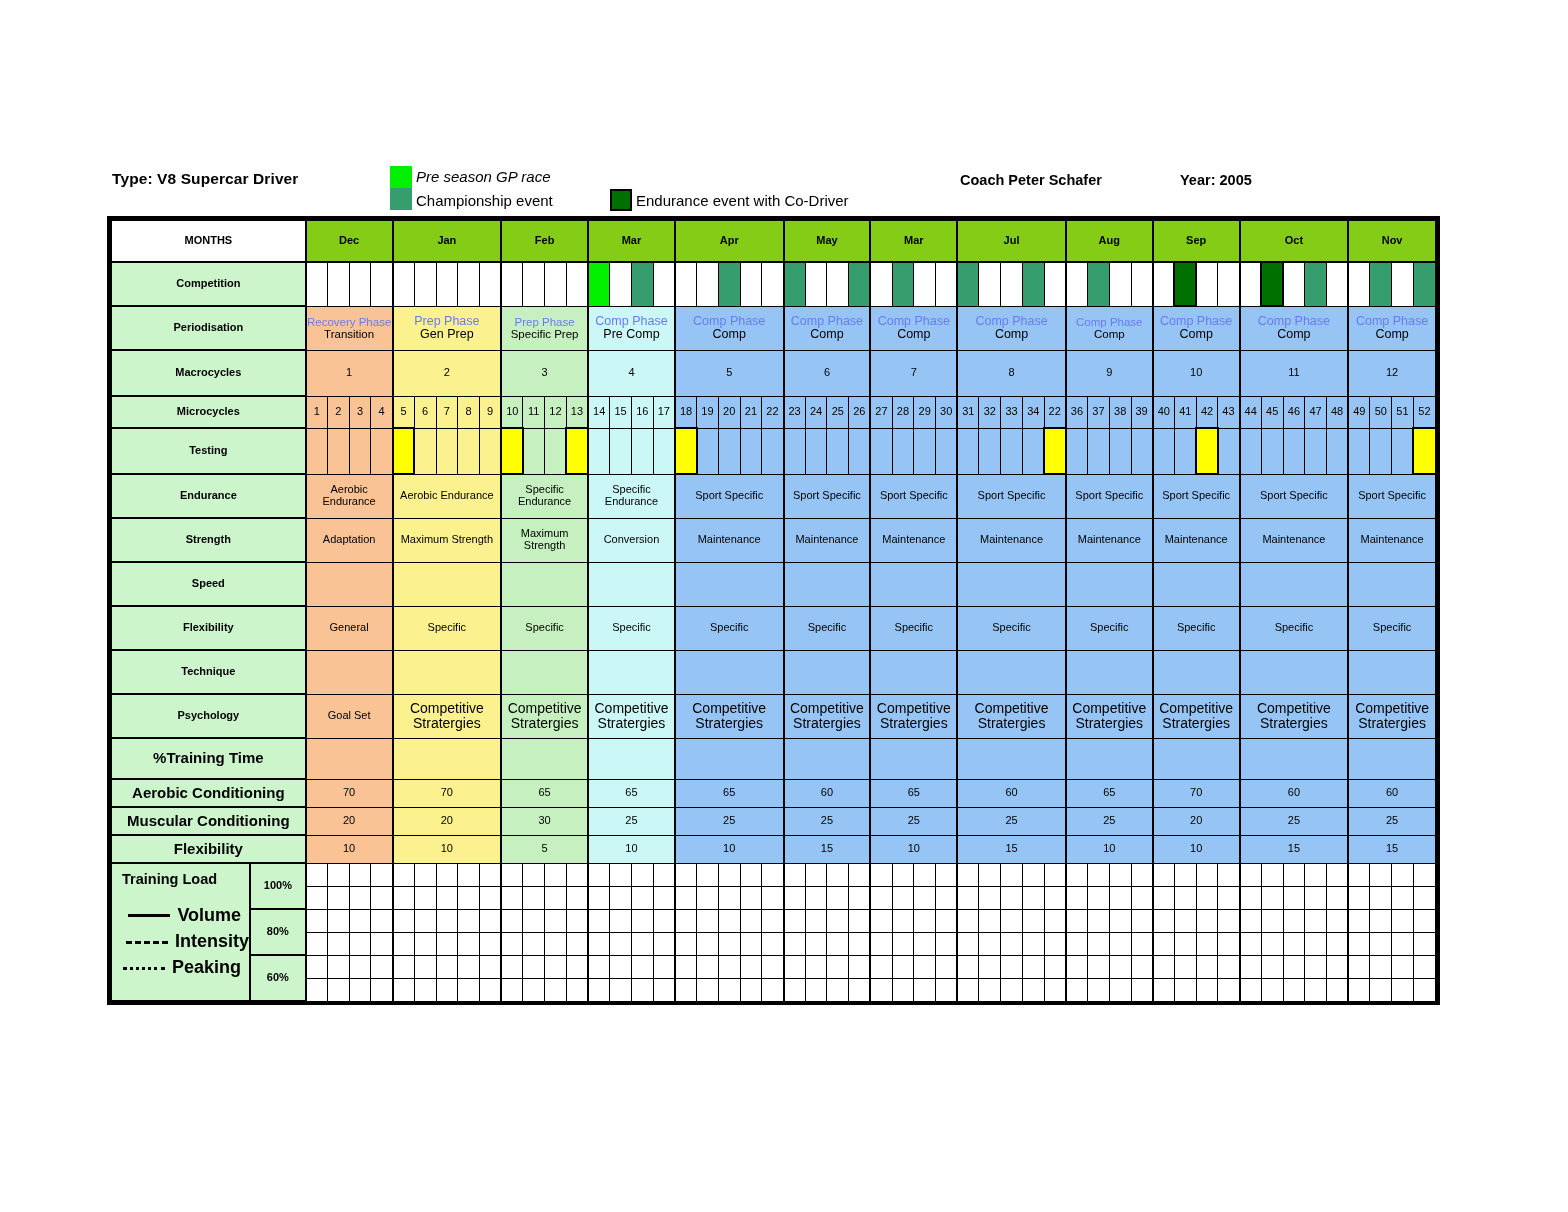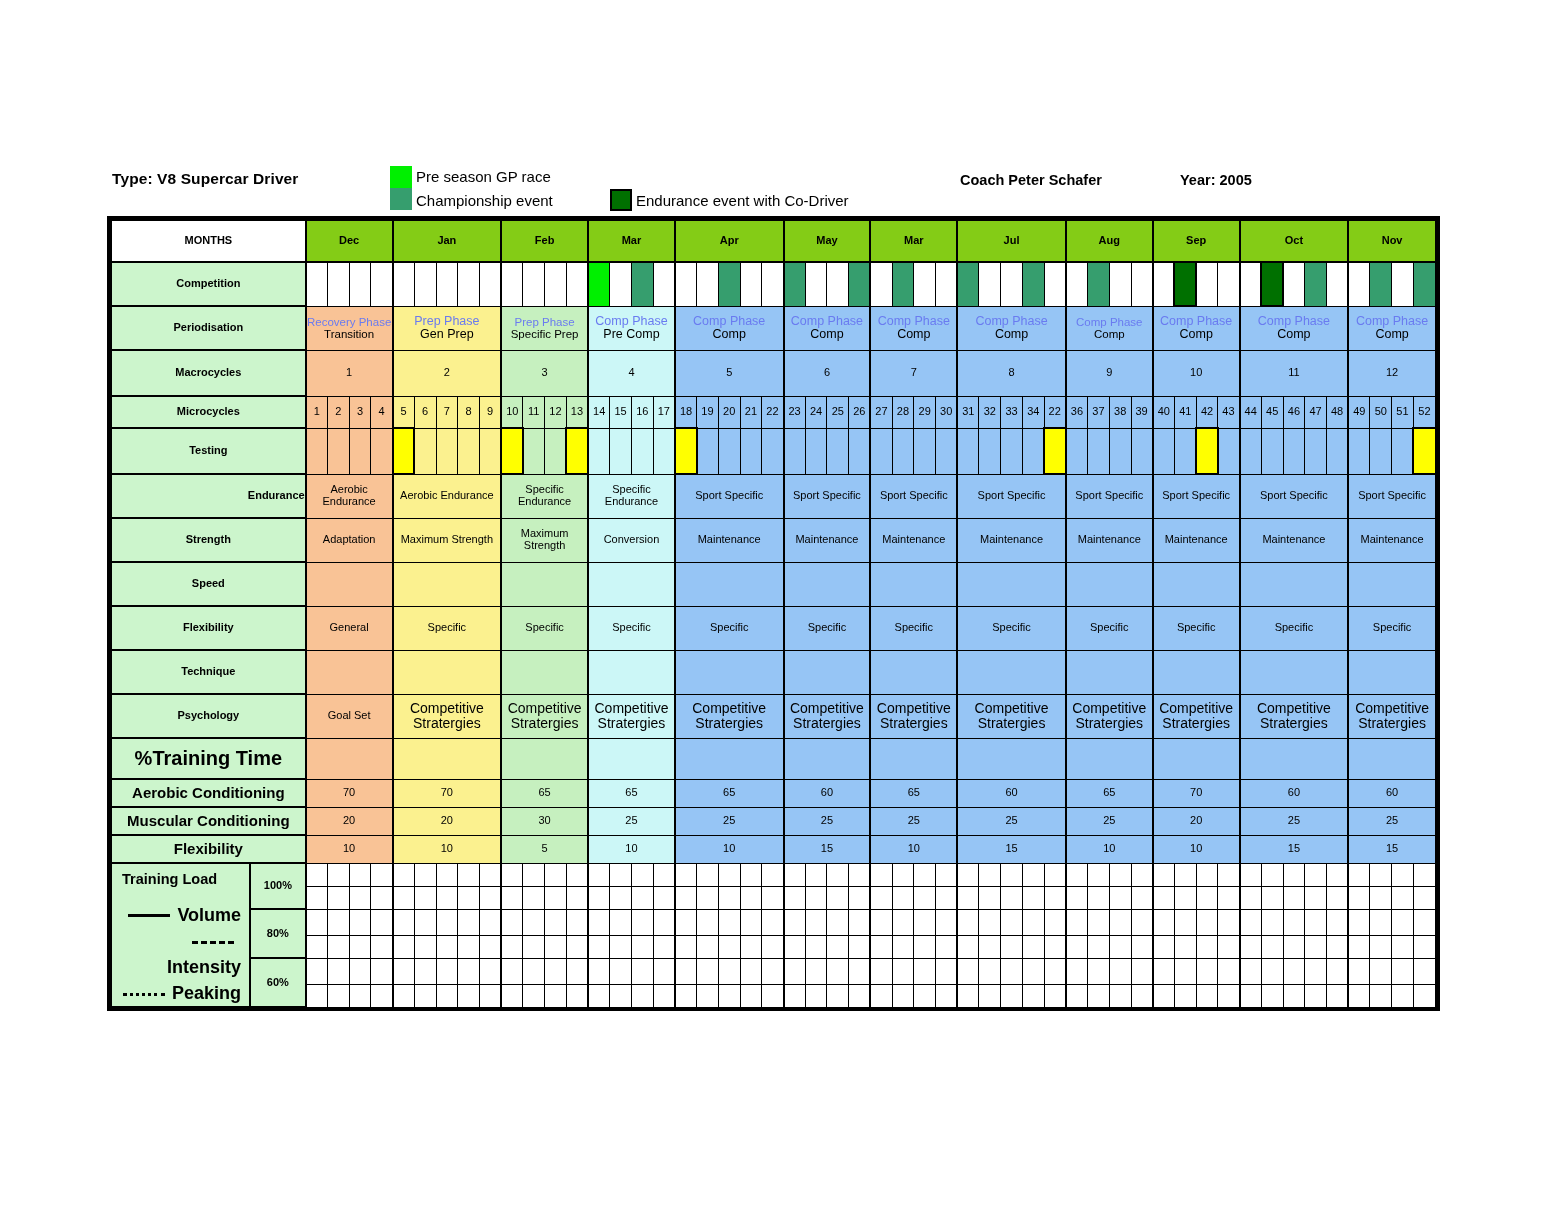--- a/index.html
+++ b/index.html
@@ -81,21 +81,21 @@
 </head>
 <body>
 
 <div id="page">
 
   <div class="hdr-type">Type: V8 Supercar Driver</div>
   <div class="hdr-coach">Coach Peter Schafer</div>
   <div class="hdr-year">Year: 2005</div>
 
   <div class="lg-sw" id="sw0" style="left:390px;top:166px;background:#00f000;"></div>
-  <div class="lg" id="lb0" style="left:416px;top:168px;">Pre season GP race</div>
+  <div class="lg" id="lb0" style="left:416px;top:168px;font-style:italic;">Pre season GP race</div>
 
   <div class="lg-sw" id="sw1" style="left:390px;top:188px;background:#369e6e;"></div>
   <div class="lg" id="lb1" style="left:416px;top:192px;">Championship event</div>
 
   <div class="lg-sw thick" id="sw2" style="left:610px;top:189px;background:#007000;"></div>
   <div class="lg" id="lb2" style="left:636px;top:192px;">Endurance event with Co-Driver</div>
 
   <div id="chart">
     <table class="grid">
       <colgroup id="cols">
@@ -407,21 +407,21 @@
             <td class="test wk bg-comp"></td>
             <td class="test wk bg-comp"></td>
             <td class="test wk bg-comp"></td>
             <td class="test wk bg-comp mend"></td>
             <td class="test wk bg-comp mstart"></td>
             <td class="test wk bg-comp"></td>
             <td class="test wk bg-comp"></td>
             <td class="test wk bg-comp mark mend"></td>
           </tr>
           <tr>
-            <td colspan="14" class="rowlab " style="height: 44px; text-align: right;">Endurance</td>
+            <td colspan="14" class="rowlab " style="height: 44px;">Endurance</td>
             <td colspan="4" class="txtrow secborder bg-trans">Aerobic Endurance</td>
             <td colspan="5" class="txtrow secborder bg-gen">Aerobic Endurance</td>
             <td colspan="4" class="txtrow secborder bg-spec">Specific Endurance</td>
             <td colspan="4" class="txtrow secborder bg-pre">Specific Endurance</td>
             <td colspan="5" class="txtrow secborder bg-comp">Sport Specific</td>
             <td colspan="4" class="txtrow secborder bg-comp">Sport Specific</td>
             <td colspan="4" class="txtrow secborder bg-comp">Sport Specific</td>
             <td colspan="5" class="txtrow secborder bg-comp">Sport Specific</td>
             <td colspan="4" class="txtrow secborder bg-comp">Sport Specific</td>
             <td colspan="4" class="txtrow secborder bg-comp">Sport Specific</td>
@@ -497,21 +497,21 @@
             <td colspan="5" class="txtrow secborder bg-comp sm">Competitive Stratergies</td>
             <td colspan="4" class="txtrow secborder bg-comp sm">Competitive Stratergies</td>
             <td colspan="4" class="txtrow secborder bg-comp sm">Competitive Stratergies</td>
             <td colspan="5" class="txtrow secborder bg-comp sm">Competitive Stratergies</td>
             <td colspan="4" class="txtrow secborder bg-comp sm">Competitive Stratergies</td>
             <td colspan="4" class="txtrow secborder bg-comp sm">Competitive Stratergies</td>
             <td colspan="5" class="txtrow secborder bg-comp sm">Competitive Stratergies</td>
             <td colspan="4" class="txtrow secborder bg-comp sm">Competitive Stratergies</td>
           </tr>
           <tr>
-            <td colspan="14" class="rowlab " style="height: 41px; font-size: 20px;">%Training Time</td>
+            <td colspan="14" class="rowlab " style="height: 41px; font-size: 15px;">%Training Time</td>
             <td colspan="4" class="pct secborder bg-trans"></td>
             <td colspan="5" class="pct secborder bg-gen"></td>
             <td colspan="4" class="pct secborder bg-spec"></td>
             <td colspan="4" class="pct secborder bg-pre"></td>
             <td colspan="5" class="pct secborder bg-comp"></td>
             <td colspan="4" class="pct secborder bg-comp"></td>
             <td colspan="4" class="pct secborder bg-comp"></td>
             <td colspan="5" class="pct secborder bg-comp"></td>
             <td colspan="4" class="pct secborder bg-comp"></td>
             <td colspan="4" class="pct secborder bg-comp"></td>
@@ -561,21 +561,21 @@
             <td colspan="4" class="num secborder bg-comp">10</td>
             <td colspan="4" class="num secborder bg-comp">10</td>
             <td colspan="5" class="num secborder bg-comp">15</td>
             <td colspan="4" class="num secborder bg-comp">15</td>
           </tr>
           <tr>
             <td rowspan="6" colspan="10" class="loadlab" style="vertical-align: top;">
               <div class="loadlab-title" style="padding-top: 8px;">Training Load</div>
               <div class="legendbox" style="padding-top: 14px;">
                 <div style="text-align: right; padding-right: 8px;"><span class="dash d-solid"></span><span>Volume</span></div>
-                <div style="text-align: right; padding-right: 8px;"><span class="dash d-dashed"></span><span>Intensity</span></div>
+                <div style="text-align: right; "><span class="dash d-dashed"></span><span>Intensity</span></div>
                 <div style="text-align: right; padding-right: 8px;"><span class="dash d-dotted"></span><span>Peaking</span></div>
               </div>
             </td>
             <td rowspan="2" colspan="4" class="loadpct">100%</td>
             <td class="lcell wk mstart"></td>
             <td class="lcell wk"></td>
             <td class="lcell wk"></td>
             <td class="lcell wk mend"></td>
             <td class="lcell wk mstart"></td>
             <td class="lcell wk"></td>

